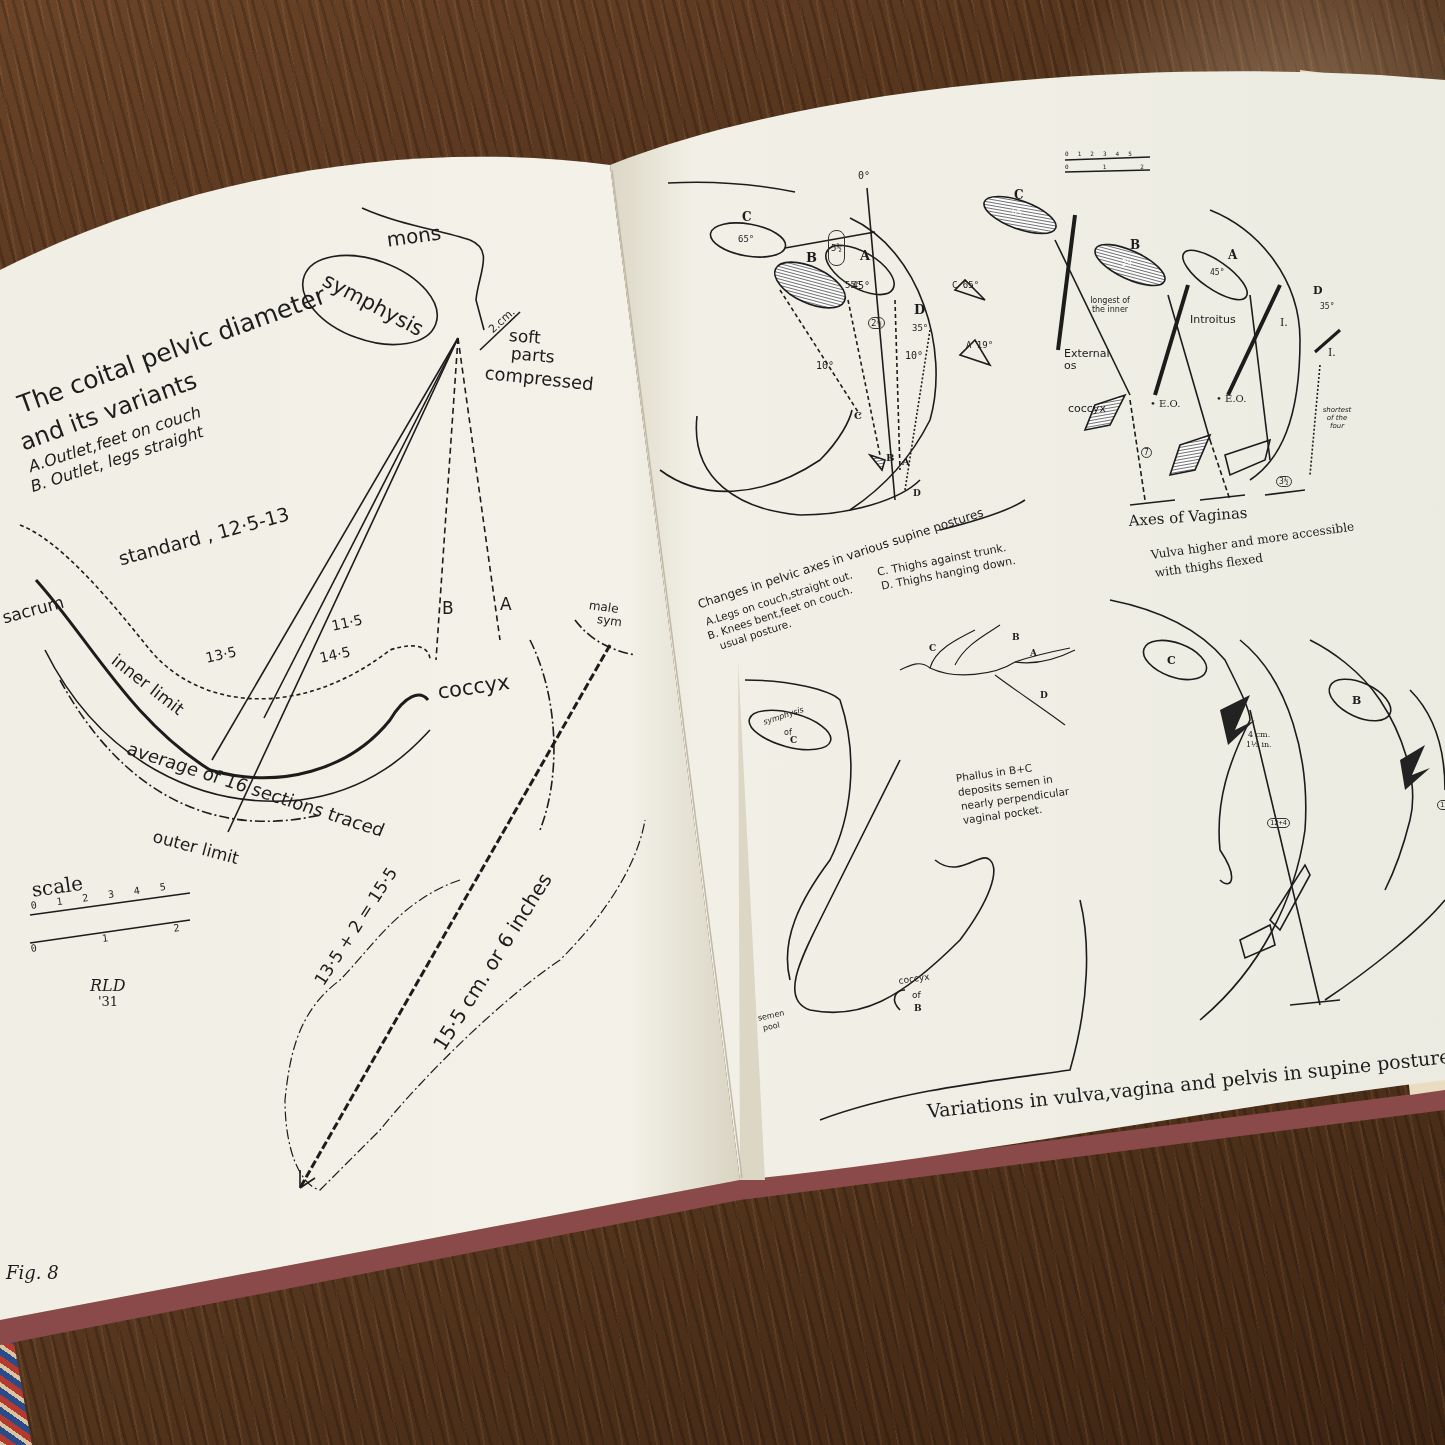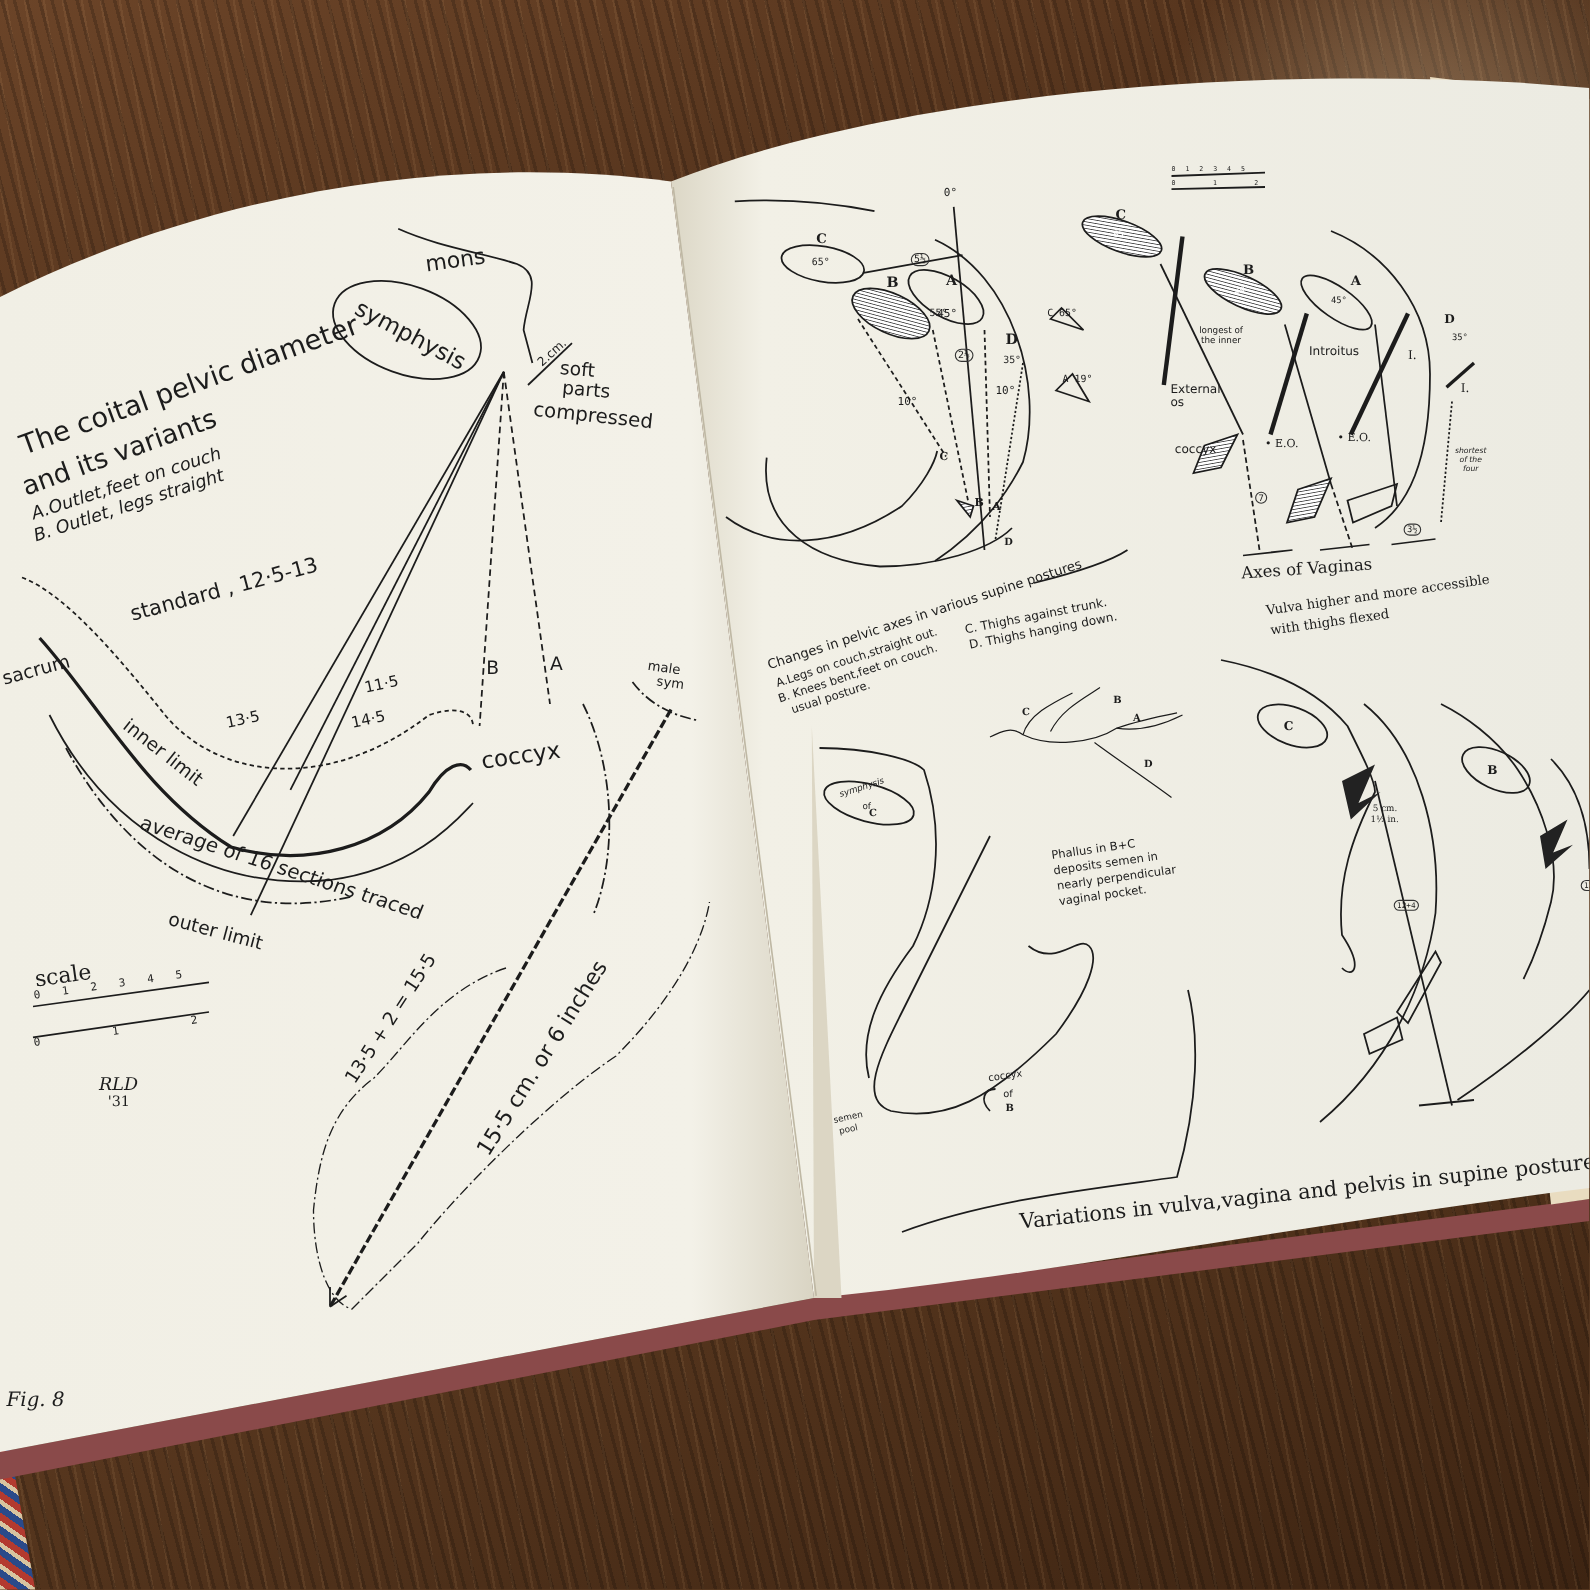--- a/index.html
+++ b/index.html
@@ -191,21 +191,21 @@
 
 <div class="lbl mono" style="left:858px;top:170px;font-size:10px;">0°</div>
 <div class="lbl serif" style="left:742px;top:210px;font-size:12px;font-weight:bold;">C</div>
 <div class="lbl mono" style="left:738px;top:234px;font-size:9px;">65°</div>
 <div class="lbl serif" style="left:806px;top:250px;font-size:13px;font-weight:bold;">B</div>
 <div class="lbl mono" style="left:802px;top:280px;font-size:9px;margin-left:43px;">55°</div>
 <div class="lbl serif" style="left:860px;top:248px;font-size:13px;font-weight:bold;">A</div>
 <div class="lbl mono" style="left:852px;top:280px;font-size:10px;">45°</div>
 <div class="lbl serif" style="left:914px;top:302px;font-size:13px;font-weight:bold;">D</div>
 <div class="lbl mono" style="left:912px;top:323px;font-size:9px;">35°</div>
-<div class="lbl mono" style="left:828px;top:230px;font-size:9px;border:1px solid #333;border-radius:8px;padding:0 2px;">5½</div>
+<div class="lbl mono" style="left:828px;top:230px;font-size:9px;border:1px solid #333;border-radius:8px;padding:12px 2px;">5½</div>
 <div class="lbl mono" style="left:868px;top:317px;font-size:9px;border:1px solid #333;border-radius:8px;padding:0 2px;">2½</div>
 <div class="lbl mono" style="left:816px;top:360px;font-size:10px;">10°</div>
 <div class="lbl mono" style="left:905px;top:350px;font-size:10px;">10°</div>
 <div class="lbl mono" style="left:952px;top:280px;font-size:9px;">C 65°</div>
 <div class="lbl mono" style="left:966px;top:340px;font-size:9px;">A 19°</div>
 <div class="lbl serif" style="left:854px;top:410px;font-size:10px;font-weight:bold;">C</div>
 <div class="lbl serif" style="left:886px;top:452px;font-size:10px;font-weight:bold;">B</div>
 <div class="lbl serif" style="left:902px;top:456px;font-size:10px;font-weight:bold;">A</div>
 <div class="lbl serif" style="left:913px;top:488px;font-size:9px;font-weight:bold;">D</div>
 
@@ -269,19 +269,19 @@
 <div class="lbl serif" style="left:790px;top:735px;font-size:9px;font-weight:bold;">C</div>
 
 <div class="lbl hand" style="left:898px;top:976px;font-size:9px;transform:rotate(-8deg);">coccyx</div>
 <div class="lbl hand" style="left:912px;top:990px;font-size:9px;">of</div>
 <div class="lbl serif" style="left:914px;top:1003px;font-size:9px;font-weight:bold;">B</div>
 
 <div class="lbl hand" style="left:757px;top:1014px;font-size:8px;transform:rotate(-12deg);">semen</div>
 <div class="lbl hand" style="left:762px;top:1024px;font-size:8px;transform:rotate(-12deg);">pool</div>
 
 <div class="lbl serif" style="left:1167px;top:654px;font-size:11px;font-weight:bold;">C</div>
-<div class="lbl serif" style="left:1248px;top:730px;font-size:8px;">5 cm.</div>
+<div class="lbl serif" style="left:1248px;top:730px;font-size:8px;">4 cm.</div>
 <div class="lbl serif" style="left:1246px;top:740px;font-size:8px;">1½ in.</div>
 <div class="lbl mono" style="left:1267px;top:818px;font-size:7px;border:1px solid #333;border-radius:6px;padding:0 2px;">12+4</div>
 <div class="lbl serif" style="left:1352px;top:694px;font-size:11px;font-weight:bold;">B</div>
 <div class="lbl mono" style="left:1437px;top:800px;font-size:7px;border:1px solid #333;border-radius:6px;padding:0 2px;">12</div>
 
 <div class="lbl serif" style="left:926px;top:1100px;font-size:19px;transform:rotate(-6deg);">Variations in vulva,vagina and pelvis in supine postures.</div>
 
 </body></html>

